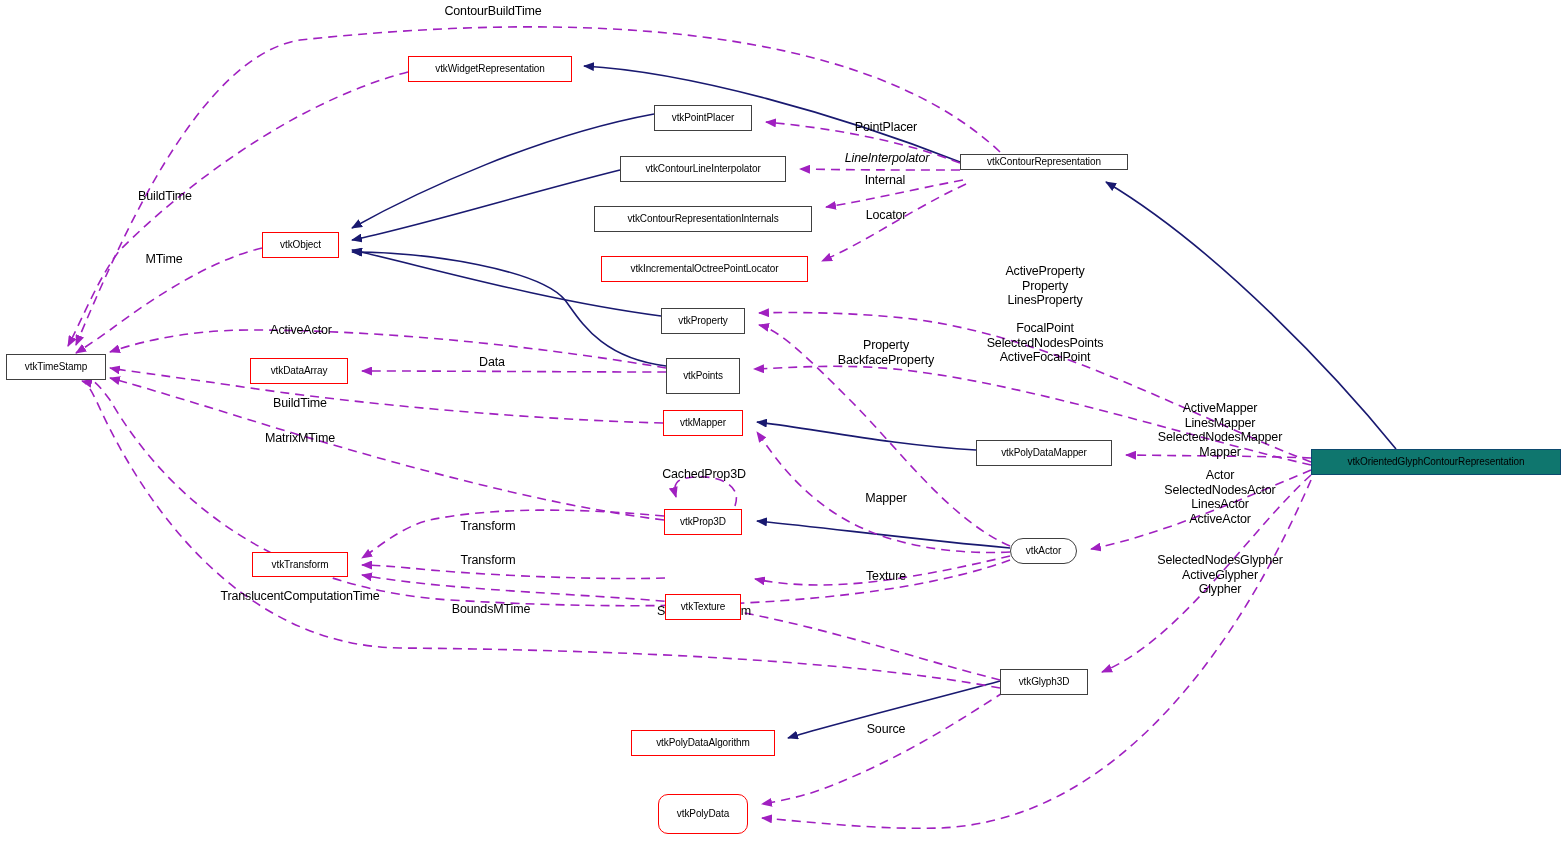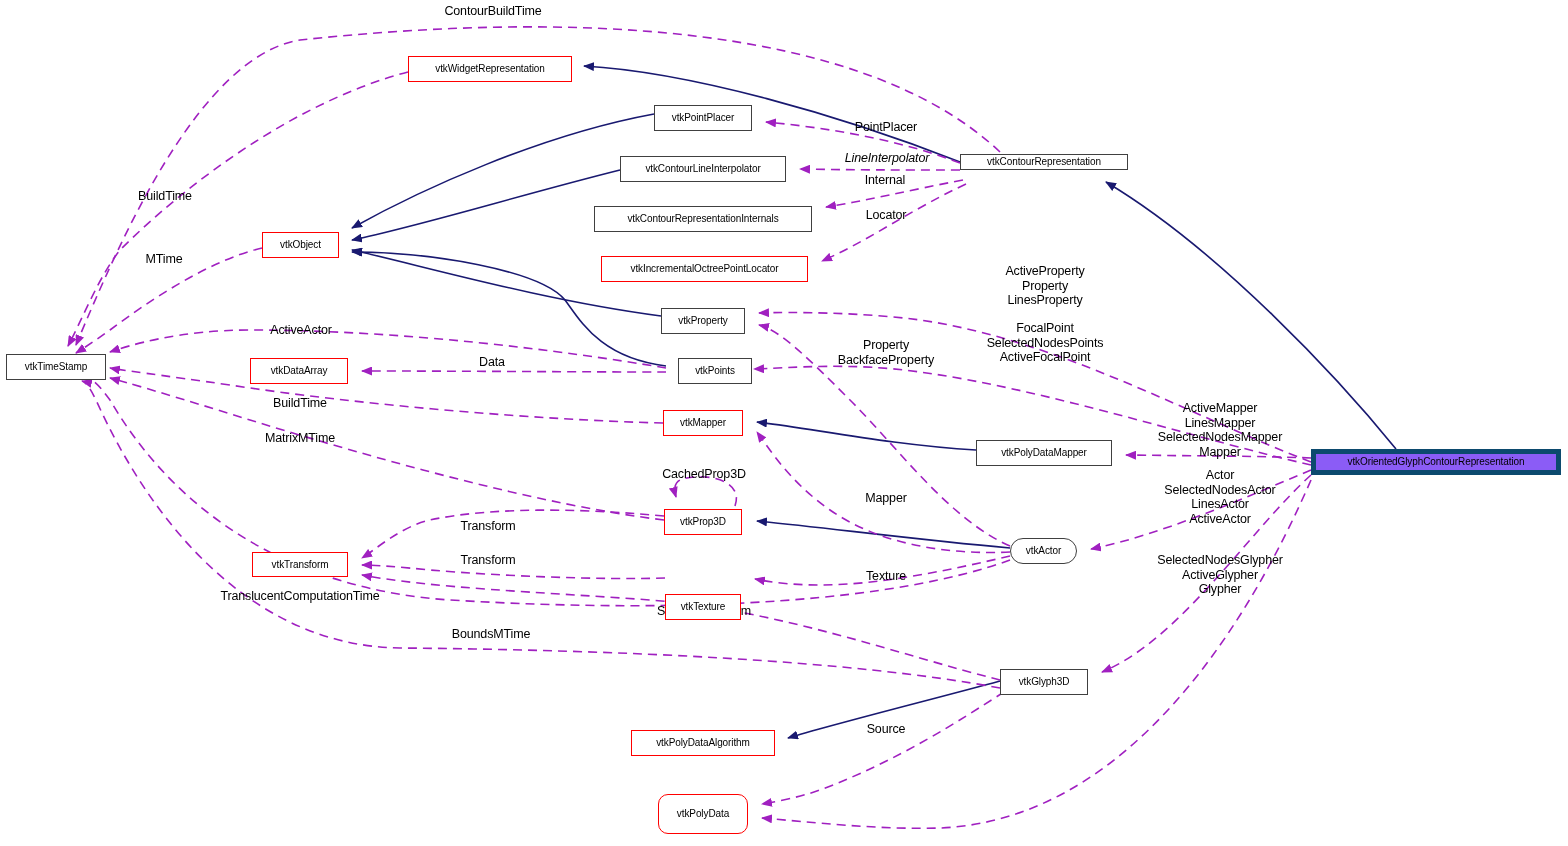--- a/index.html
+++ b/index.html
@@ -35,22 +35,22 @@
     font-size: 10px;
     color: #000000;
     white-space: nowrap;
     letter-spacing: -0.1px;
     z-index: 5;
   }
   .node.red {
     border: 1px solid #ff0000;
   }
   .node.highlight {
-    background: #8b5cf6;
-    border: 5px solid #0c4a6e;
+    background: #0f766e;
+    border: 1px solid #0c4a6e;
   }
   .node .nlabel {
     padding: 0 6px;
     line-height: 1;
   }
   .edgelabel {
     position: absolute;
     font-size: 12.5px;
     color: #000000;
     white-space: pre;
@@ -181,21 +181,21 @@
   </div>
   <div class="node dark" style="left:594px; top:206px; width:218px; height:26px;">
     <span class="nlabel">vtkContourRepresentationInternals</span>
   </div>
   <div class="node red" style="left:601px; top:256px; width:207px; height:26px;">
     <span class="nlabel">vtkIncrementalOctreePointLocator</span>
   </div>
   <div class="node dark" style="left:661px; top:308px; width:84px; height:26px;">
     <span class="nlabel">vtkProperty</span>
   </div>
-  <div class="node dark" style="left:666px; top:358px; width:74px; height:26px;margin-left:12px;">
+  <div class="node dark" style="left:666px; top:358px; width:74px; height:36px;">
     <span class="nlabel">vtkPoints</span>
   </div>
   <div class="node red" style="left:663px; top:410px; width:80px; height:26px;">
     <span class="nlabel">vtkMapper</span>
   </div>
   <div class="node red" style="left:664px; top:509px; width:78px; height:26px;">
     <span class="nlabel">vtkProp3D</span>
   </div>
   <div class="node red" style="left:665px; top:566px; width:76px; height:26px;margin-top:28px;">
     <span class="nlabel">vtkTexture</span>
@@ -249,16 +249,16 @@
   <div class="edgelabel" style="left:704px; top:467px;">CachedProp3D</div>
   <div class="edgelabel" style="left:886px; top:491px;">Mapper</div>
   <div class="edgelabel" style="left:488px; top:519px;">Transform</div>
   <div class="edgelabel" style="left:488px; top:553px;">Transform</div>
   <div class="edgelabel" style="left:886px; top:569px;">Texture</div>
   <div class="edgelabel" style="left:1220px; top:553px;">SelectedNodesGlypher
 ActiveGlypher
 Glypher</div>
   <div class="edgelabel" style="left:300px; top:589px;">TranslucentComputationTime</div>
   <div class="edgelabel" style="left:704px; top:604px;">SourceTransform</div>
-  <div class="edgelabel" style="left:491px; top:627px;">BoundsMTime</div>
+  <div class="edgelabel" style="left:491px; top:602px;">BoundsMTime</div>
   <div class="edgelabel" style="left:886px; top:722px;">Source</div>
 
 </div>
 
 </body></html>

